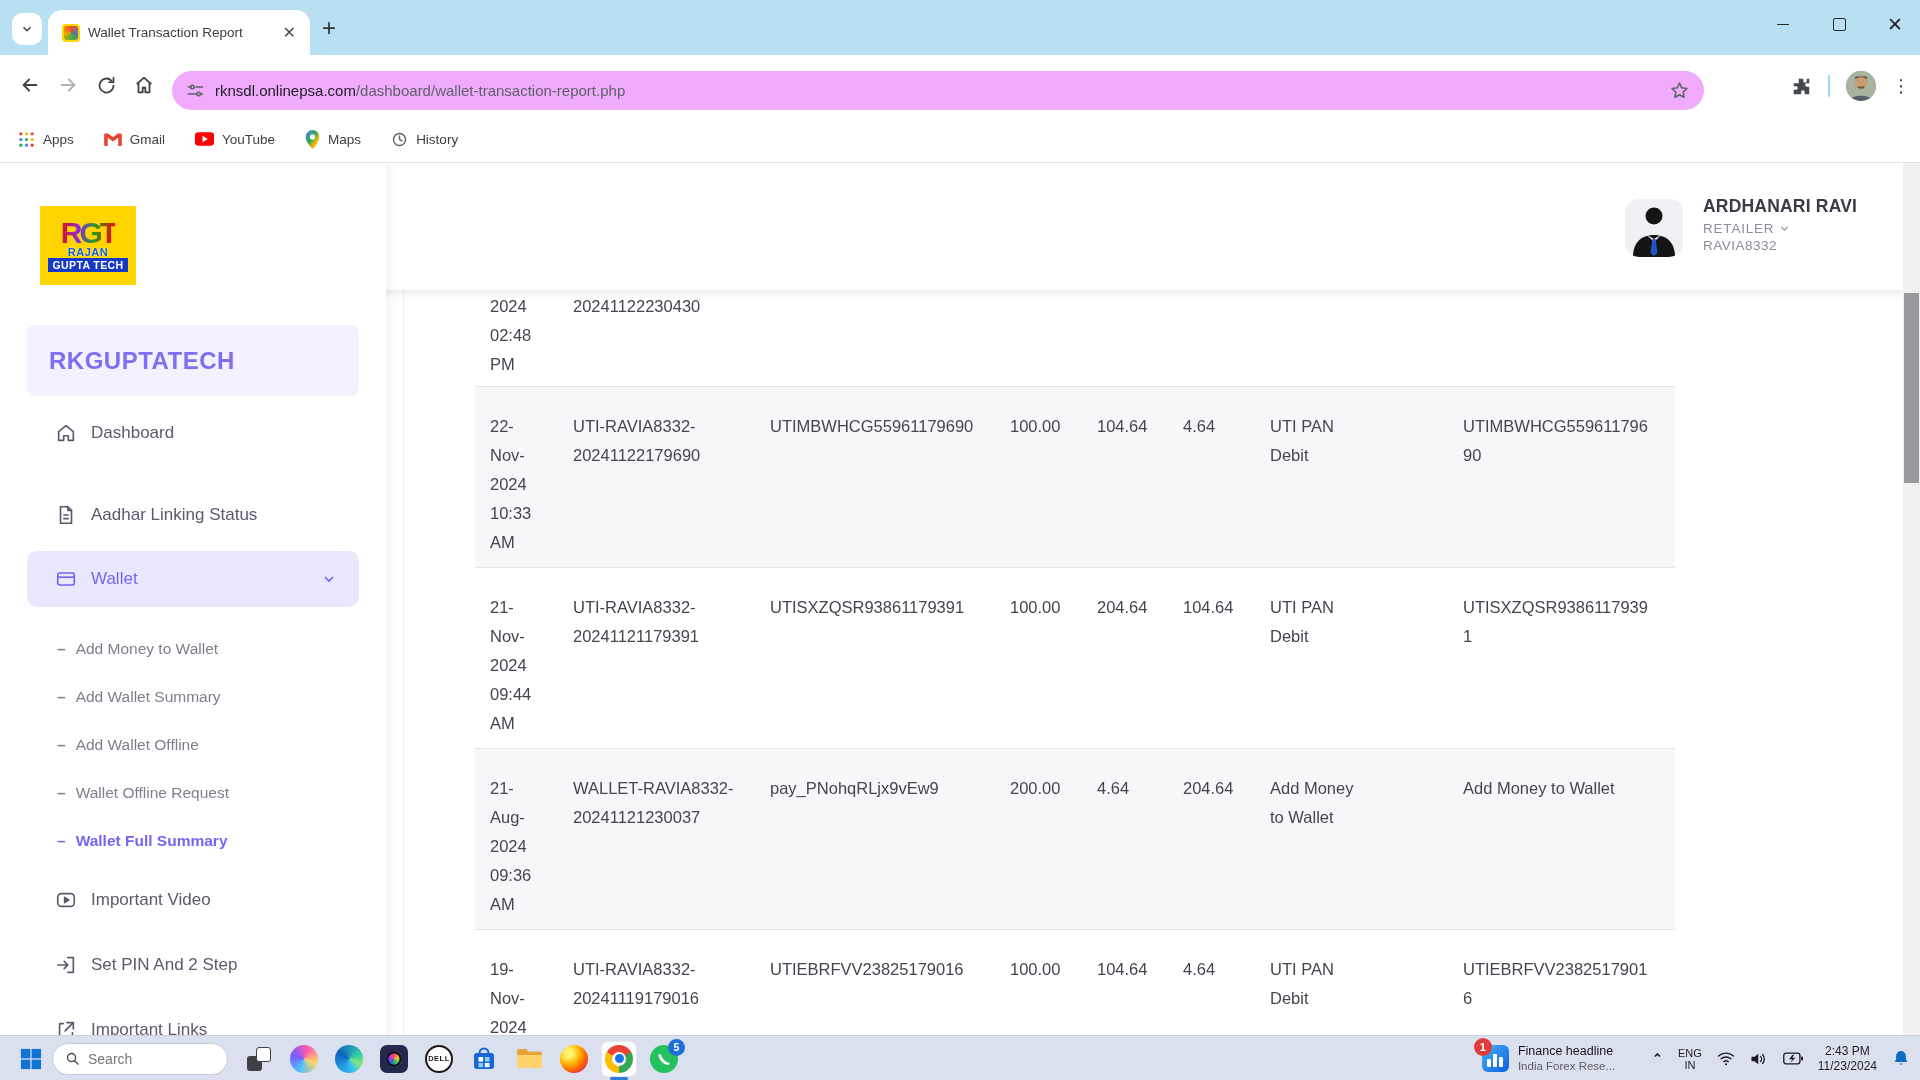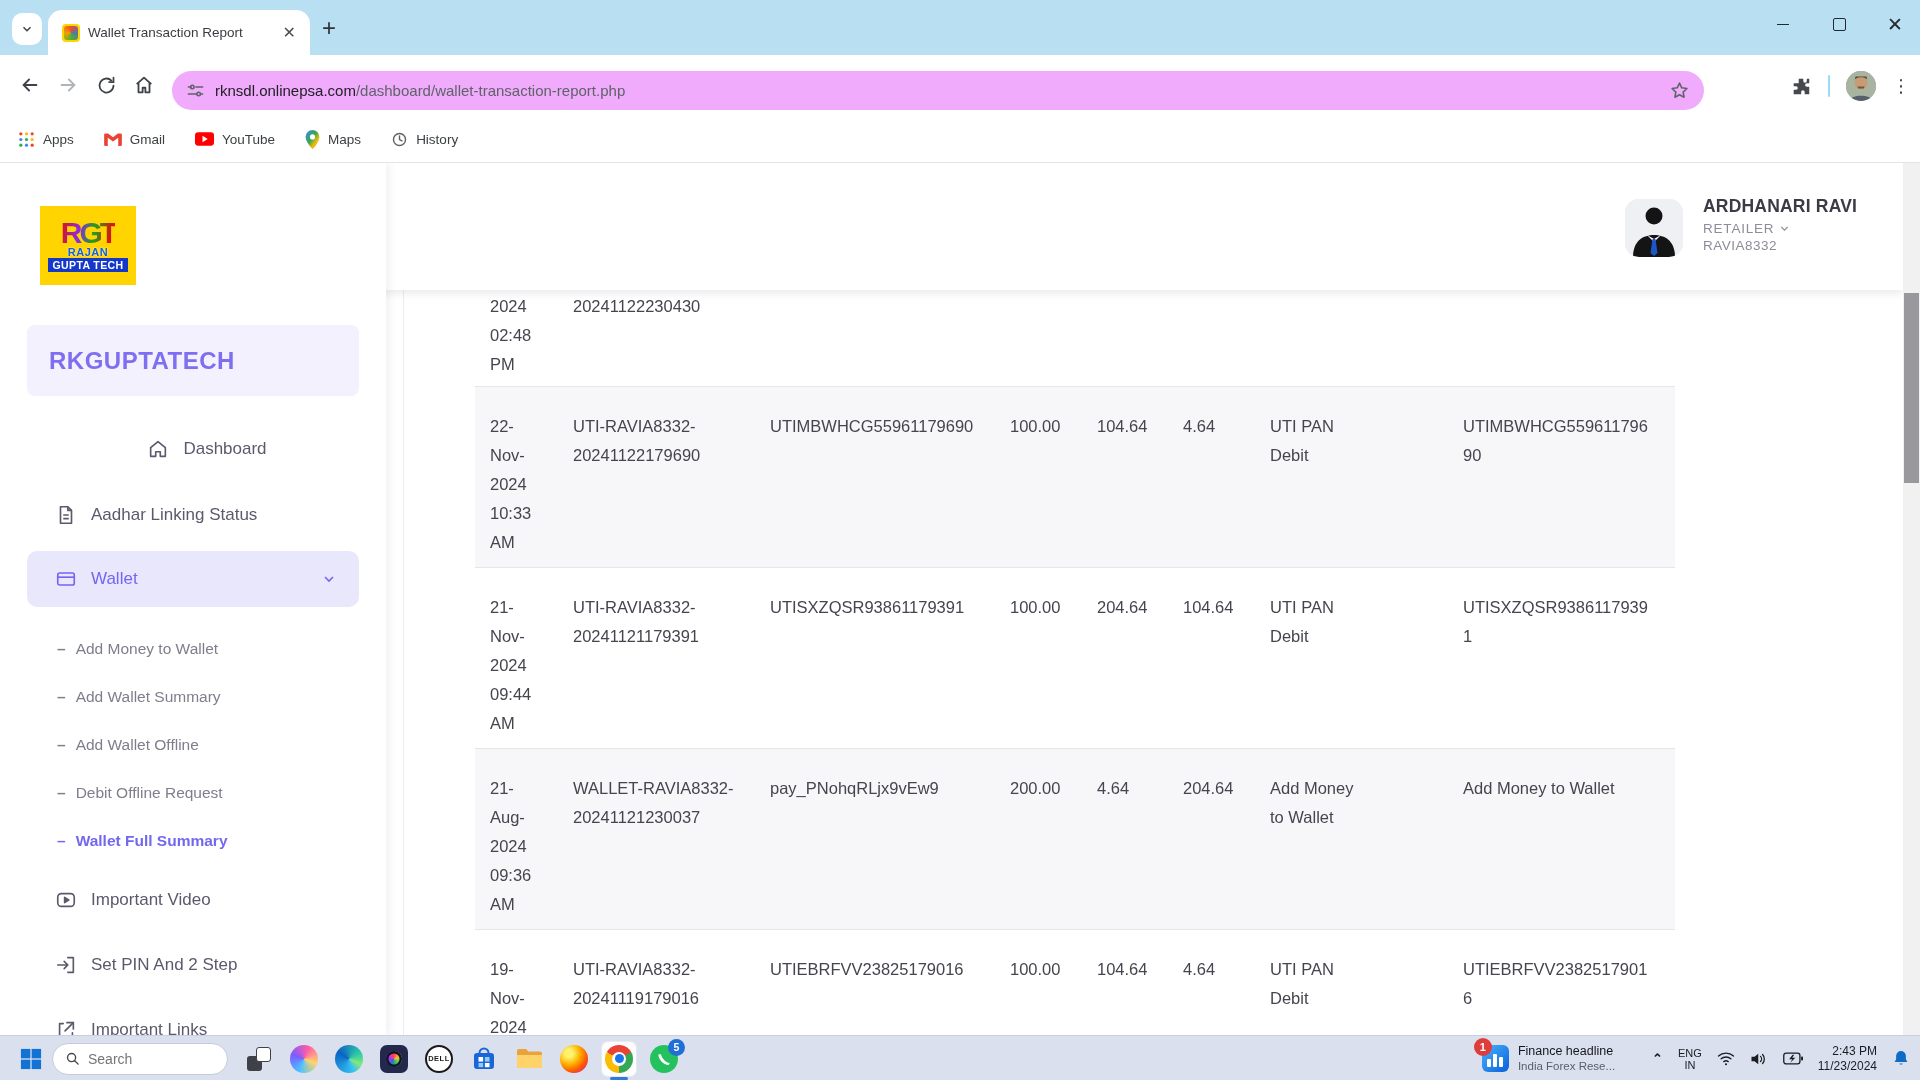--- a/index.html
+++ b/index.html
@@ -105,21 +105,21 @@
 
   .tb-right { position:absolute; right:10px; top:0; height:45px; display:flex; align-items:center; gap:15px; }
   .news-widget { display:flex; align-items:center; gap:9px; margin-right:22px; }
   .news-ic { position:relative; width:27px; height:27px; border-radius:6px; background:linear-gradient(135deg,#49b3ff,#0a60d8); display:flex; align-items:flex-end; justify-content:center; gap:2px; padding-bottom:5px; }
   .news-ic i { display:block; width:4px; background:#fff; border-radius:1px; }
   .news-badge { position:absolute; top:-7px; left:-8px; width:18px; height:18px; border-radius:50%; background:#df3c3c; color:#fff; font-size:11px; font-weight:700; display:flex; align-items:center; justify-content:center; }
   .news-l1 { font-size:12.5px; color:#15171c; line-height:15px; }
   .news-l2 { font-size:11.5px; color:#5b5e66; line-height:14px; }
   .tray-chev { font-size:13px; color:#1b1d22; font-weight:700; }
   .lang { text-align:center; font-size:11px; line-height:12px; color:#1b1d22; }
-  .clock-block { text-align:right; font-size:12px; line-height:15px; color:#1b1d22; }
+  .clock-block { text-align:center; font-size:12px; line-height:15px; color:#1b1d22; }
 
   svg { display:block; }
 </style>
 </head>
 <body>
 
 <div class="screen">
 
   <div class="tabstrip">
     <div class="tab-search-btn">
@@ -327,21 +327,21 @@
     <div class="sidebar">
       <div class="logo-box">
         <div class="logo-rgt">RGT</div>
         <div class="logo-rajan">RAJAN</div>
         <div class="logo-gupta">GUPTA TECH</div>
       </div>
       <div class="brand-pill">
         <span class="brand-name">RKGUPTATECH</span>
       </div>
 
-      <div class="nav-item" style="top:266px;justify-content:center;">
+      <div class="nav-item" style="top:250px;">
         <svg width="22" height="22" viewBox="0 0 24 24" fill="none" stroke="#5d596c" stroke-width="1.8" stroke-linejoin="round">
             <path d="M4 10.5L12 4l8 6.5V20h-5.5v-5h-5v5H4z"></path>
           </svg>
         <span>Dashboard</span>
       </div>
       <div class="nav-item" style="top:332px;">
         <svg width="22" height="22" viewBox="0 0 24 24" fill="none" stroke="#5d596c" stroke-width="1.8" stroke-linejoin="round">
             <path d="M6 3h8l4 4v14H6z"></path>
             <path d="M14 3v4h4"></path>
             <path d="M9 12h6M9 16h6"></path>
@@ -366,21 +366,21 @@
       <div class="sub-item" style="top:519px;">
           <span class="dash">–</span>
           <span>Add Wallet Summary</span>
         </div>
       <div class="sub-item" style="top:567px;">
           <span class="dash">–</span>
           <span>Add Wallet Offline</span>
         </div>
       <div class="sub-item" style="top:615px;">
           <span class="dash">–</span>
-          <span>Debit Offline Request</span>
+          <span>Wallet Offline Request</span>
         </div>
       <div class="sub-item active" style="top:663px;">
           <span class="dash">–</span>
           <span>Wallet Full Summary</span>
         </div>
 
       <div class="nav-item" style="top:717px;">
         <svg width="22" height="22" viewBox="0 0 24 24" fill="none" stroke="#5d596c" stroke-width="1.8" stroke-linejoin="round">
             <rect x="3" y="5" width="18" height="14" rx="4"></rect>
             <path d="M10.5 9.2l4.5 2.8-4.5 2.8z" fill="#5d596c"></path>

